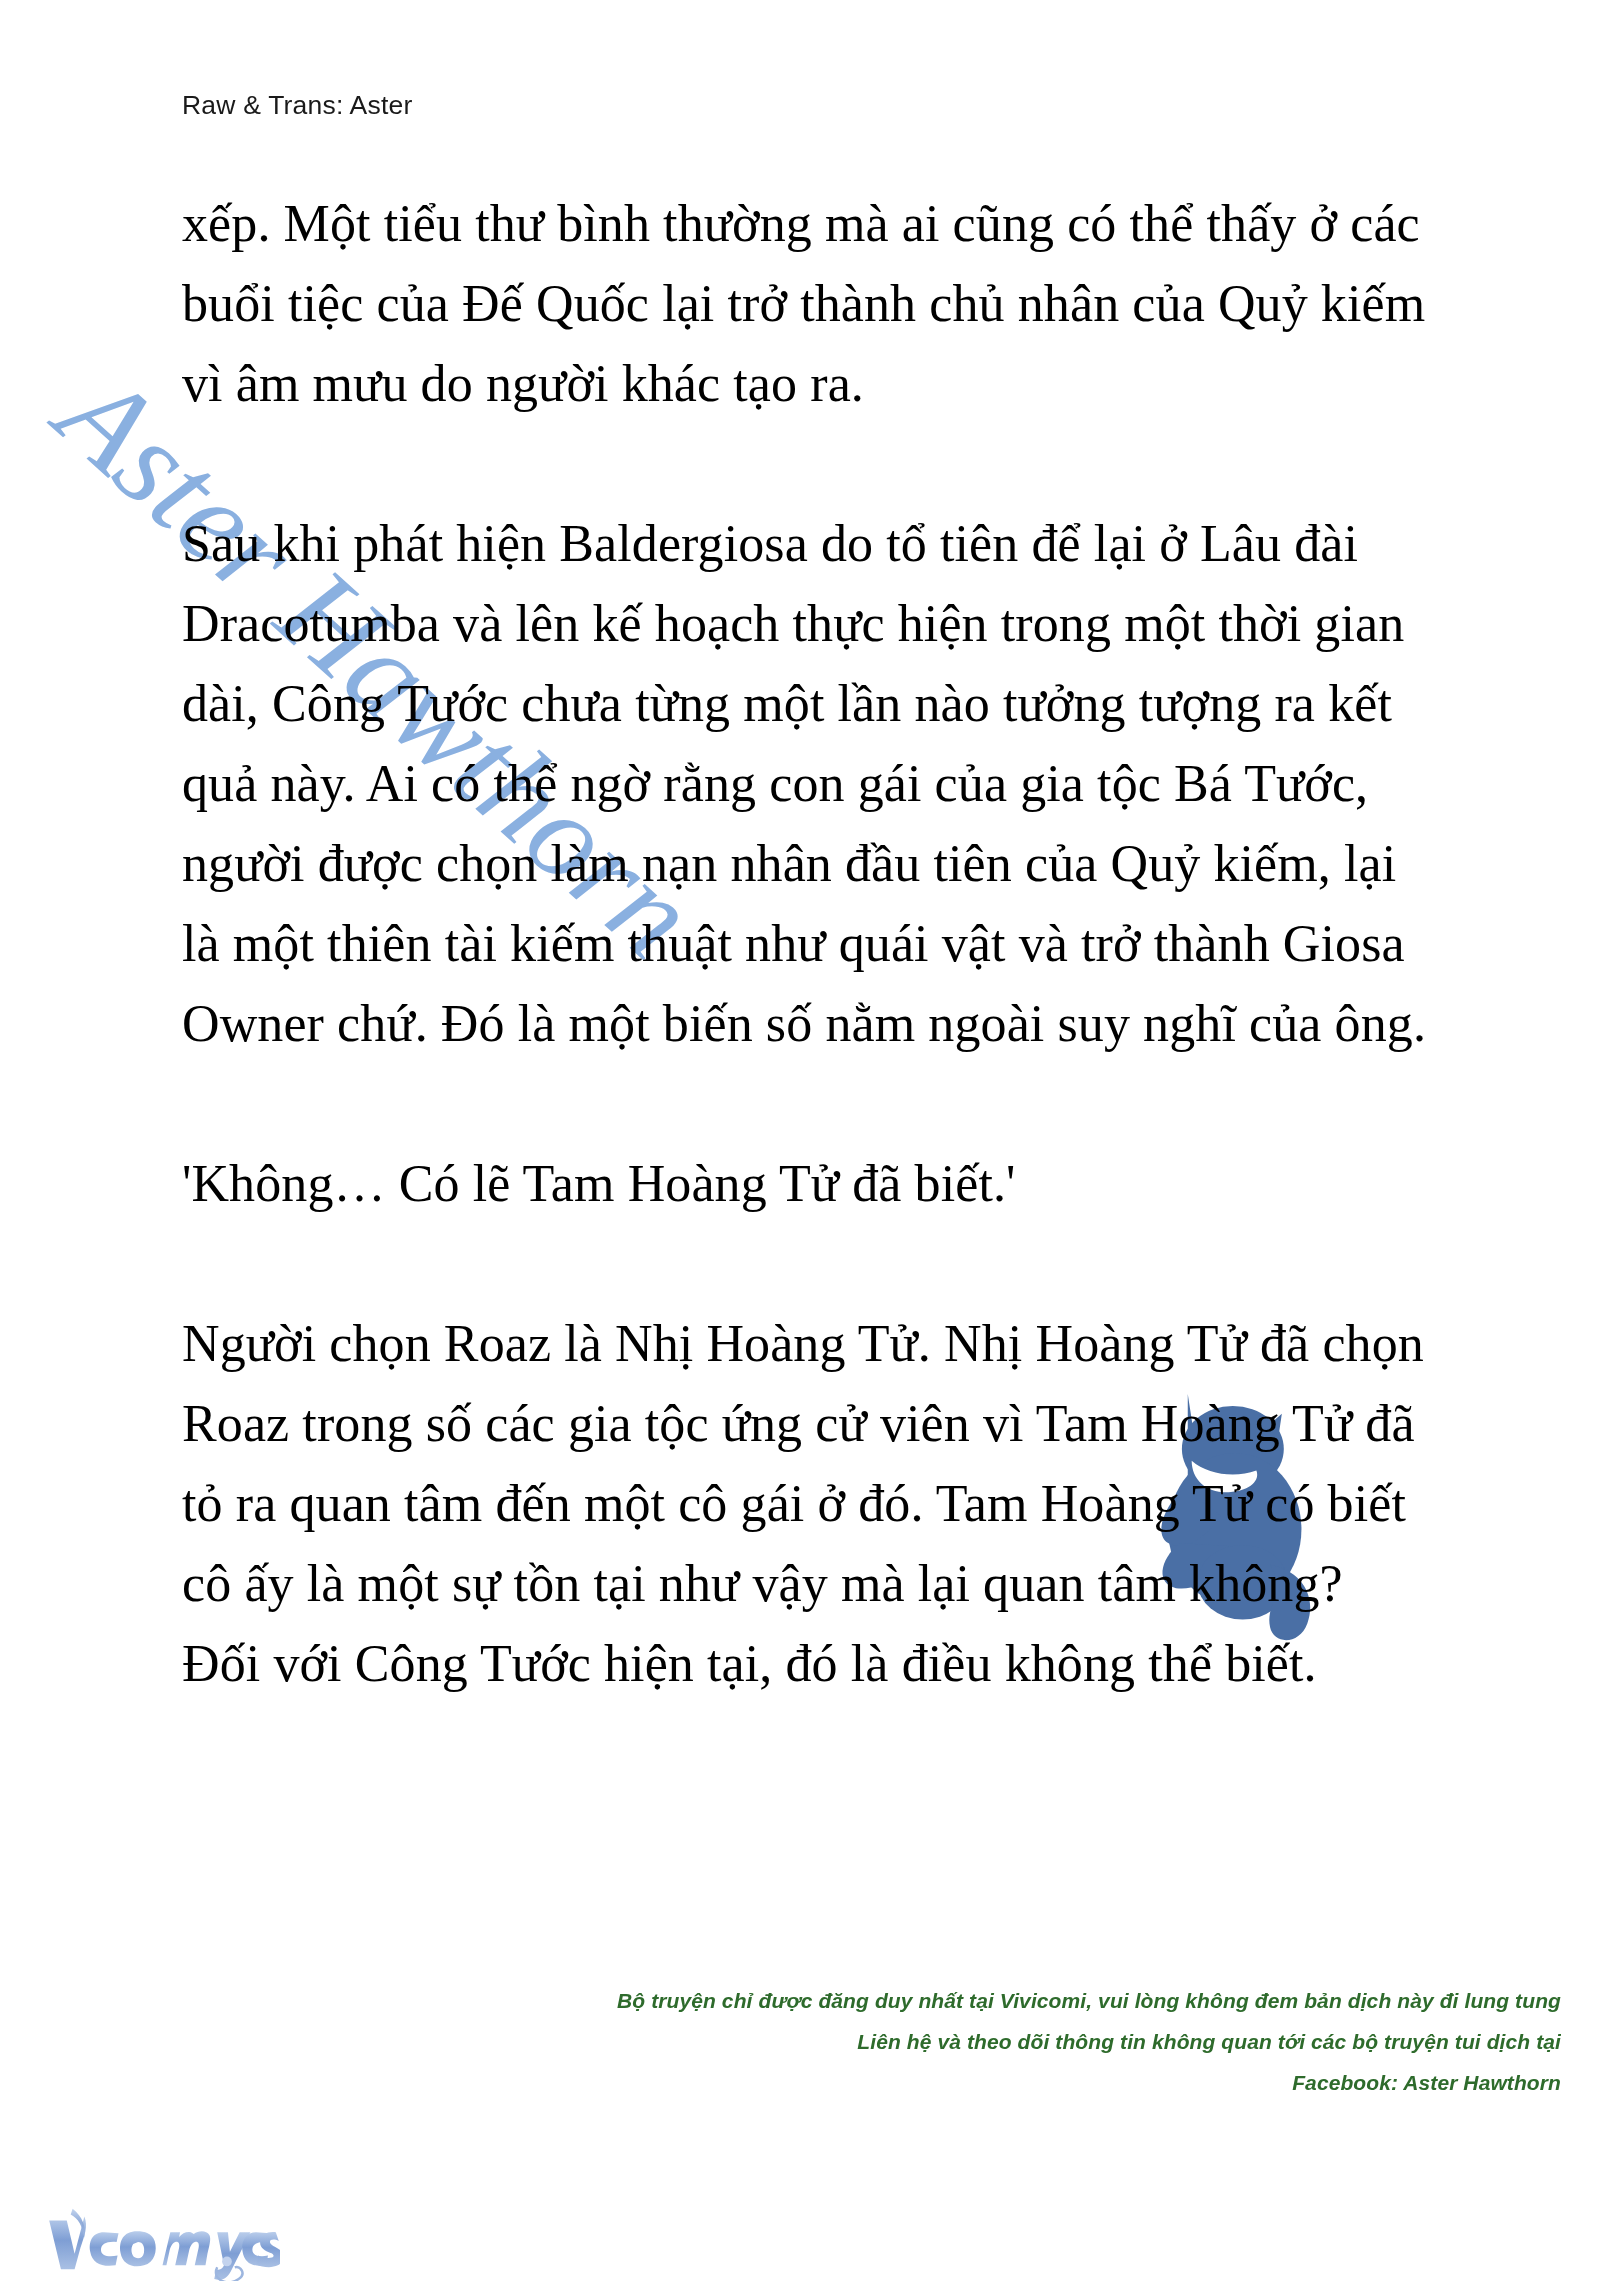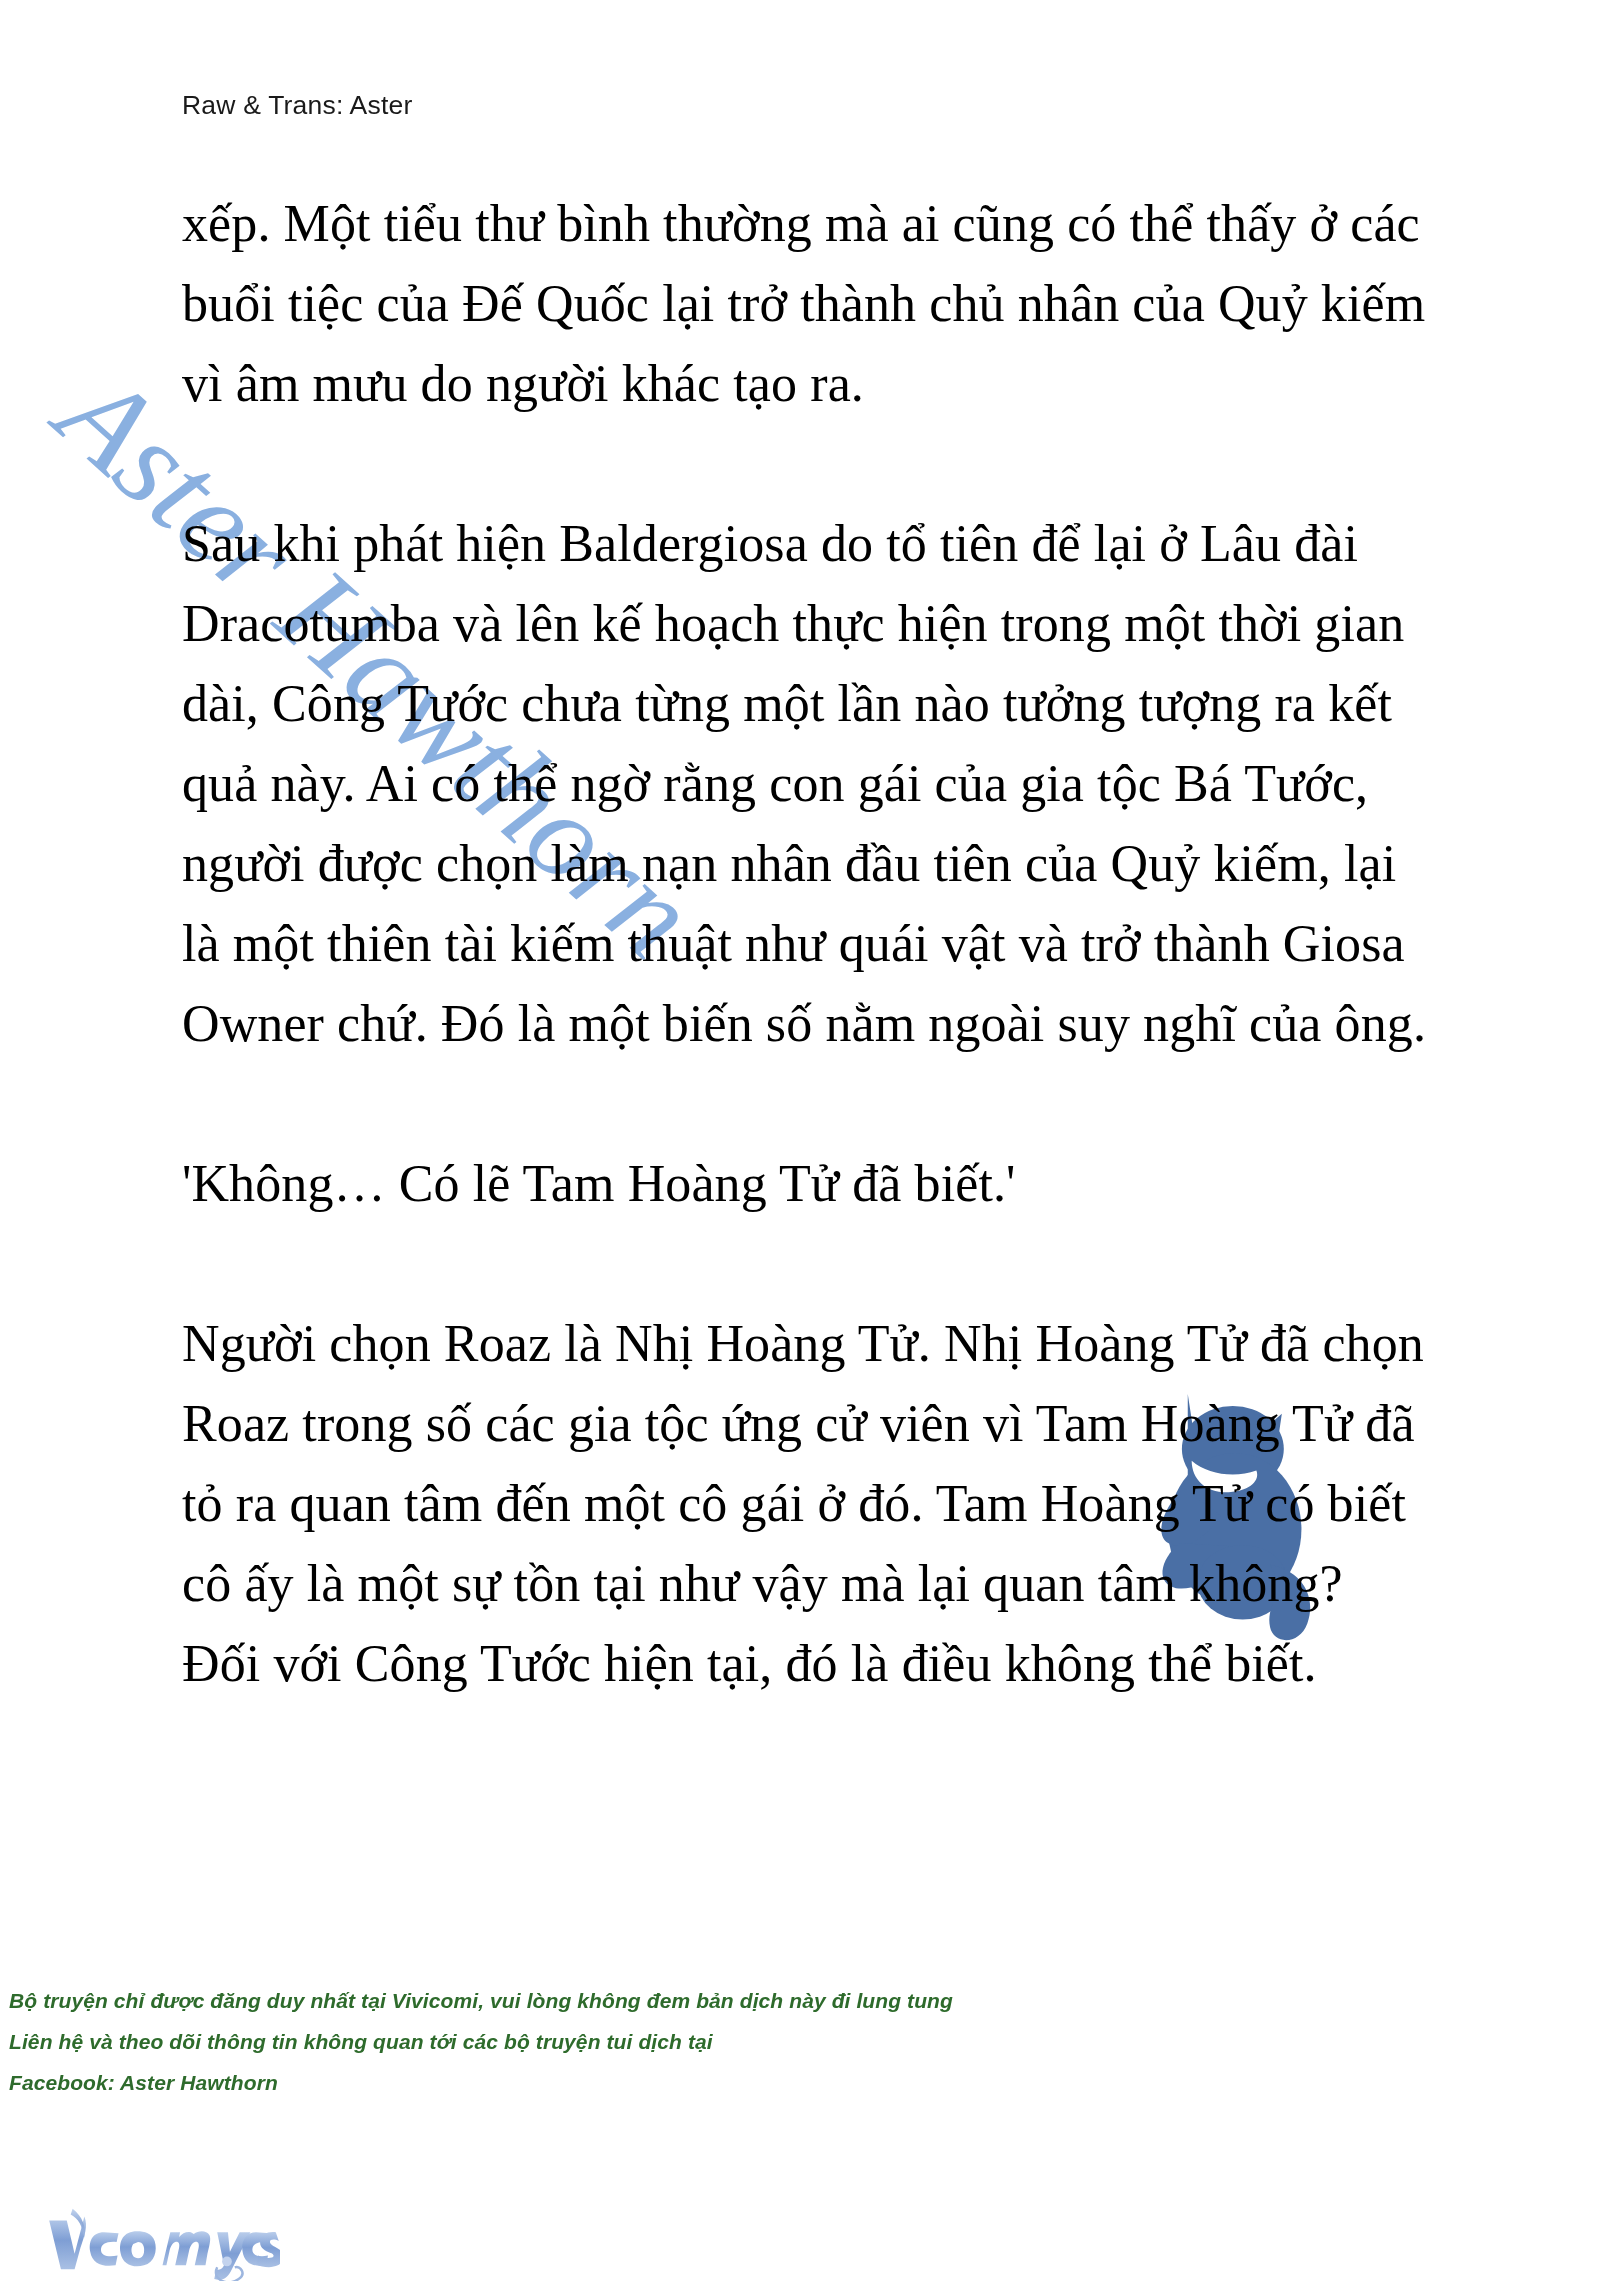--- a/index.html
+++ b/index.html
@@ -77,24 +77,24 @@
     top: 1351px;
     width: 245px;
     height: 294px;
     z-index: 2;
     pointer-events: none;
   }
 
   
   .footer-note {
     position: absolute;
-    left: 9px;
+    left: 0;
     right: 0;
     top: 1980px;
-    text-align: left;
+    text-align: right;
     z-index: 3;
   }
   .footer-line {
     font-family: "Liberation Sans", "DejaVu Sans", sans-serif;
     font-weight: bold;
     font-style: italic;
     font-size: 21px;
     line-height: 41px;
     color: #2e6b2c;
     letter-spacing: 0.1px;

